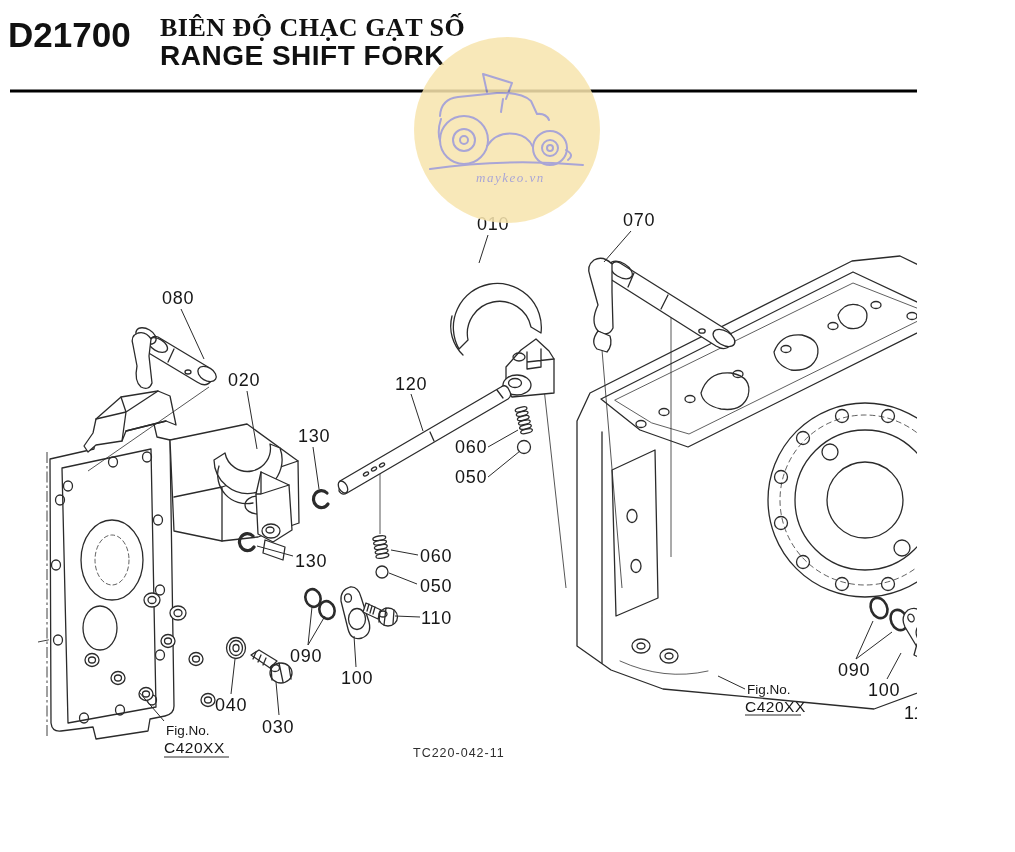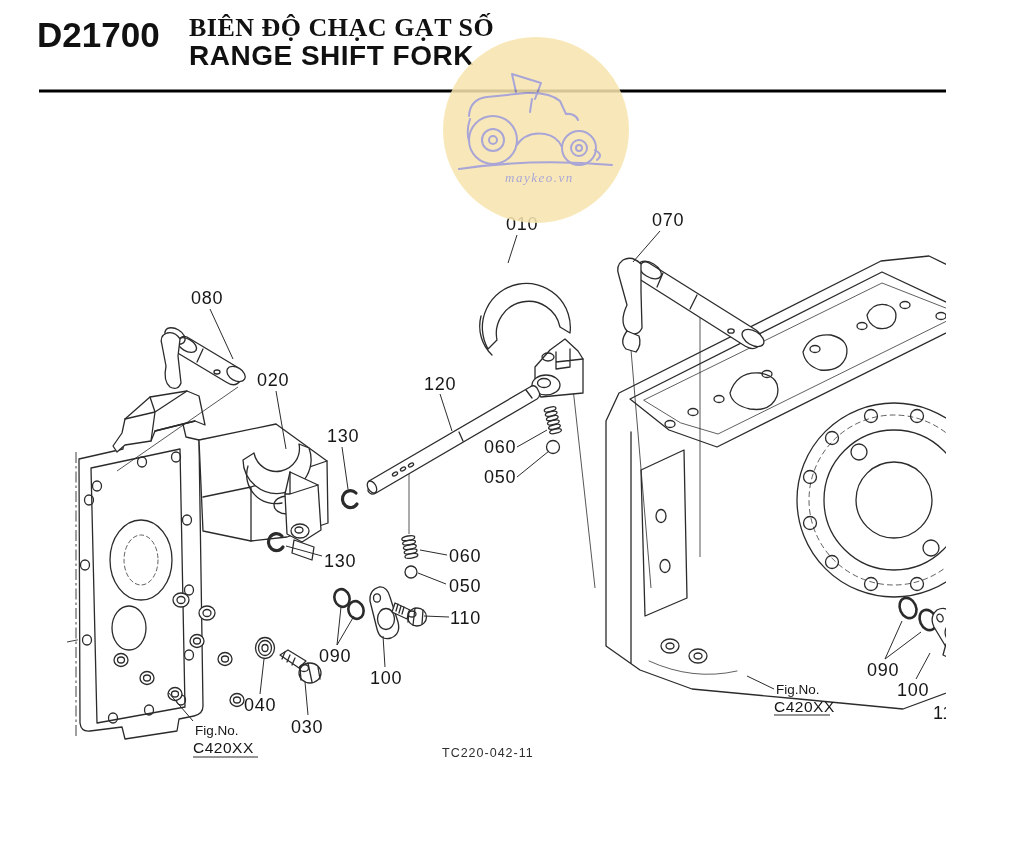--- a/index.html
+++ b/index.html
@@ -1,17 +1,17 @@
 <!DOCTYPE html>
 <html><head>
 <meta charset="utf-8">
 <style>
   html,body{margin:0;padding:0;background:#fff;}
   .page{position:relative;width:917px;height:852px;background:#fff;overflow:hidden;
-        font-family:"Liberation Sans",sans-serif;padding-left:29px;}
+        font-family:"Liberation Sans",sans-serif;}
   svg{display:block;}
   
   .ln{fill:none;stroke:#2b2b2b;stroke-width:1.3;stroke-linejoin:round;stroke-linecap:round;}
   .fw{fill:#fff;stroke:#2b2b2b;stroke-width:1.3;stroke-linejoin:round;stroke-linecap:round;}
   .thin{stroke-width:.75;}
   .ldr{fill:none;stroke:#2b2b2b;stroke-width:1;}
   .cons{fill:none;stroke:#2b2b2b;stroke-width:.8;}
   .ring{fill:none;stroke:#2b2b2b;stroke-width:2.6;}
   .clip{fill:none;stroke:#2b2b2b;stroke-width:3.2;stroke-linecap:round;}
   .dashedge{fill:none;stroke:#2b2b2b;stroke-width:2.2;stroke-dasharray:9 6;}

